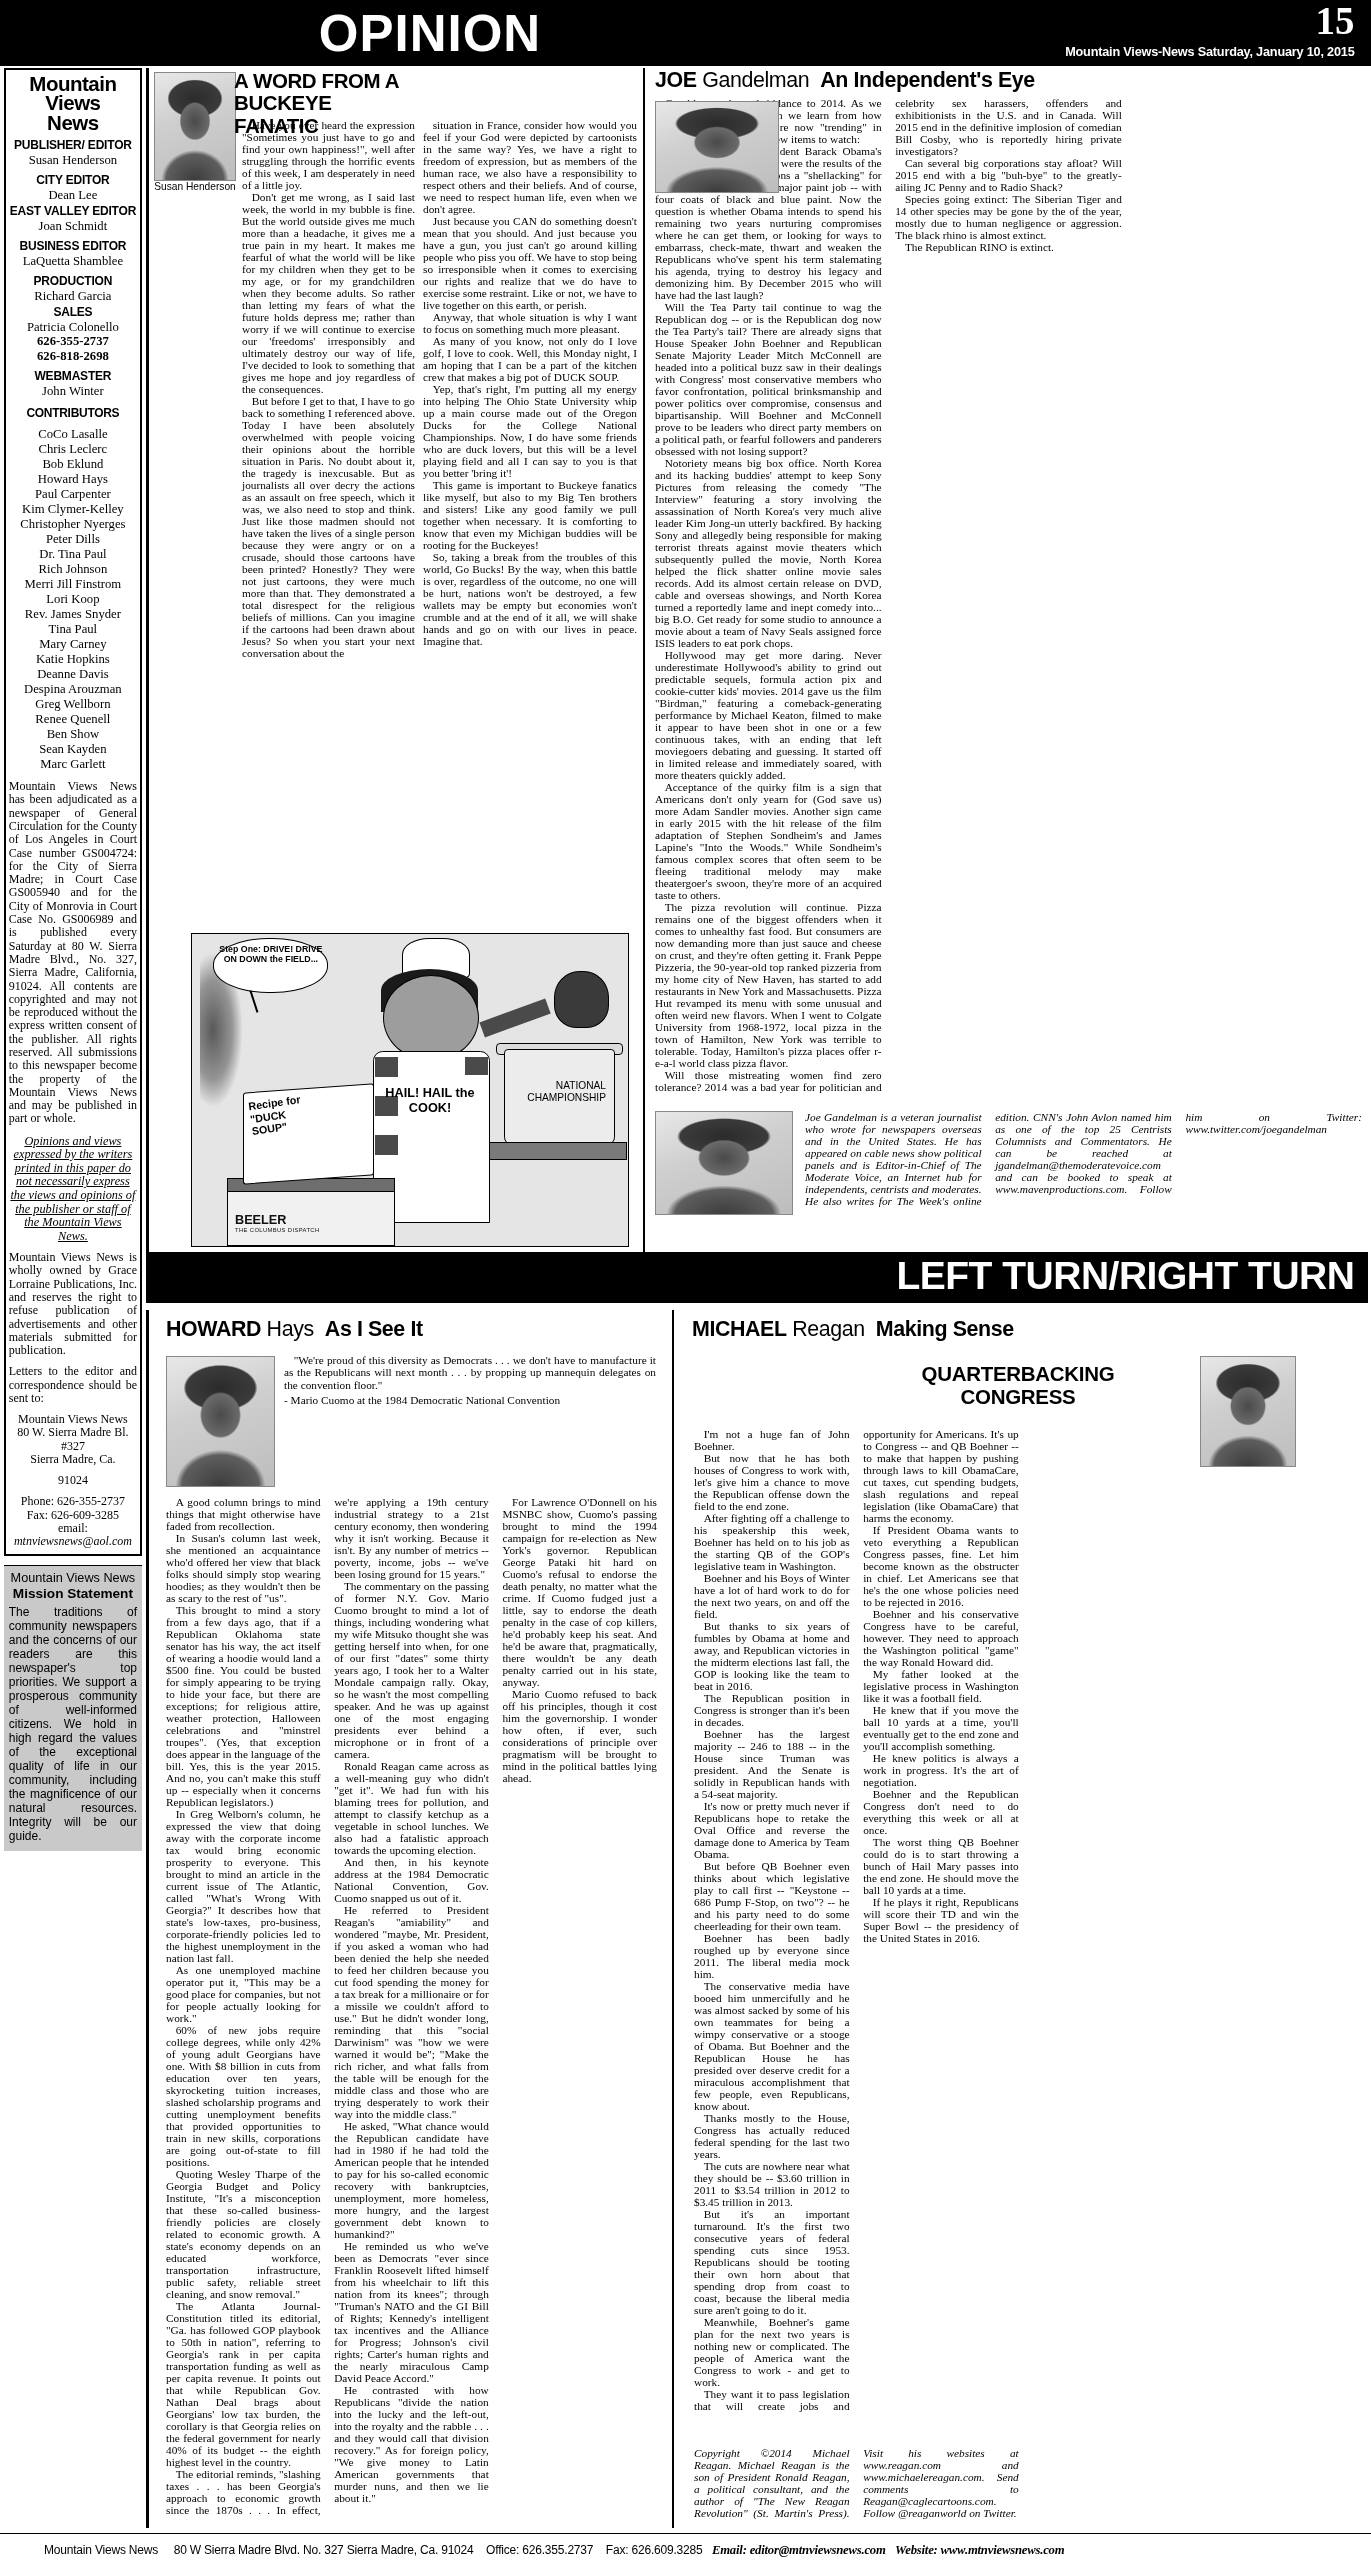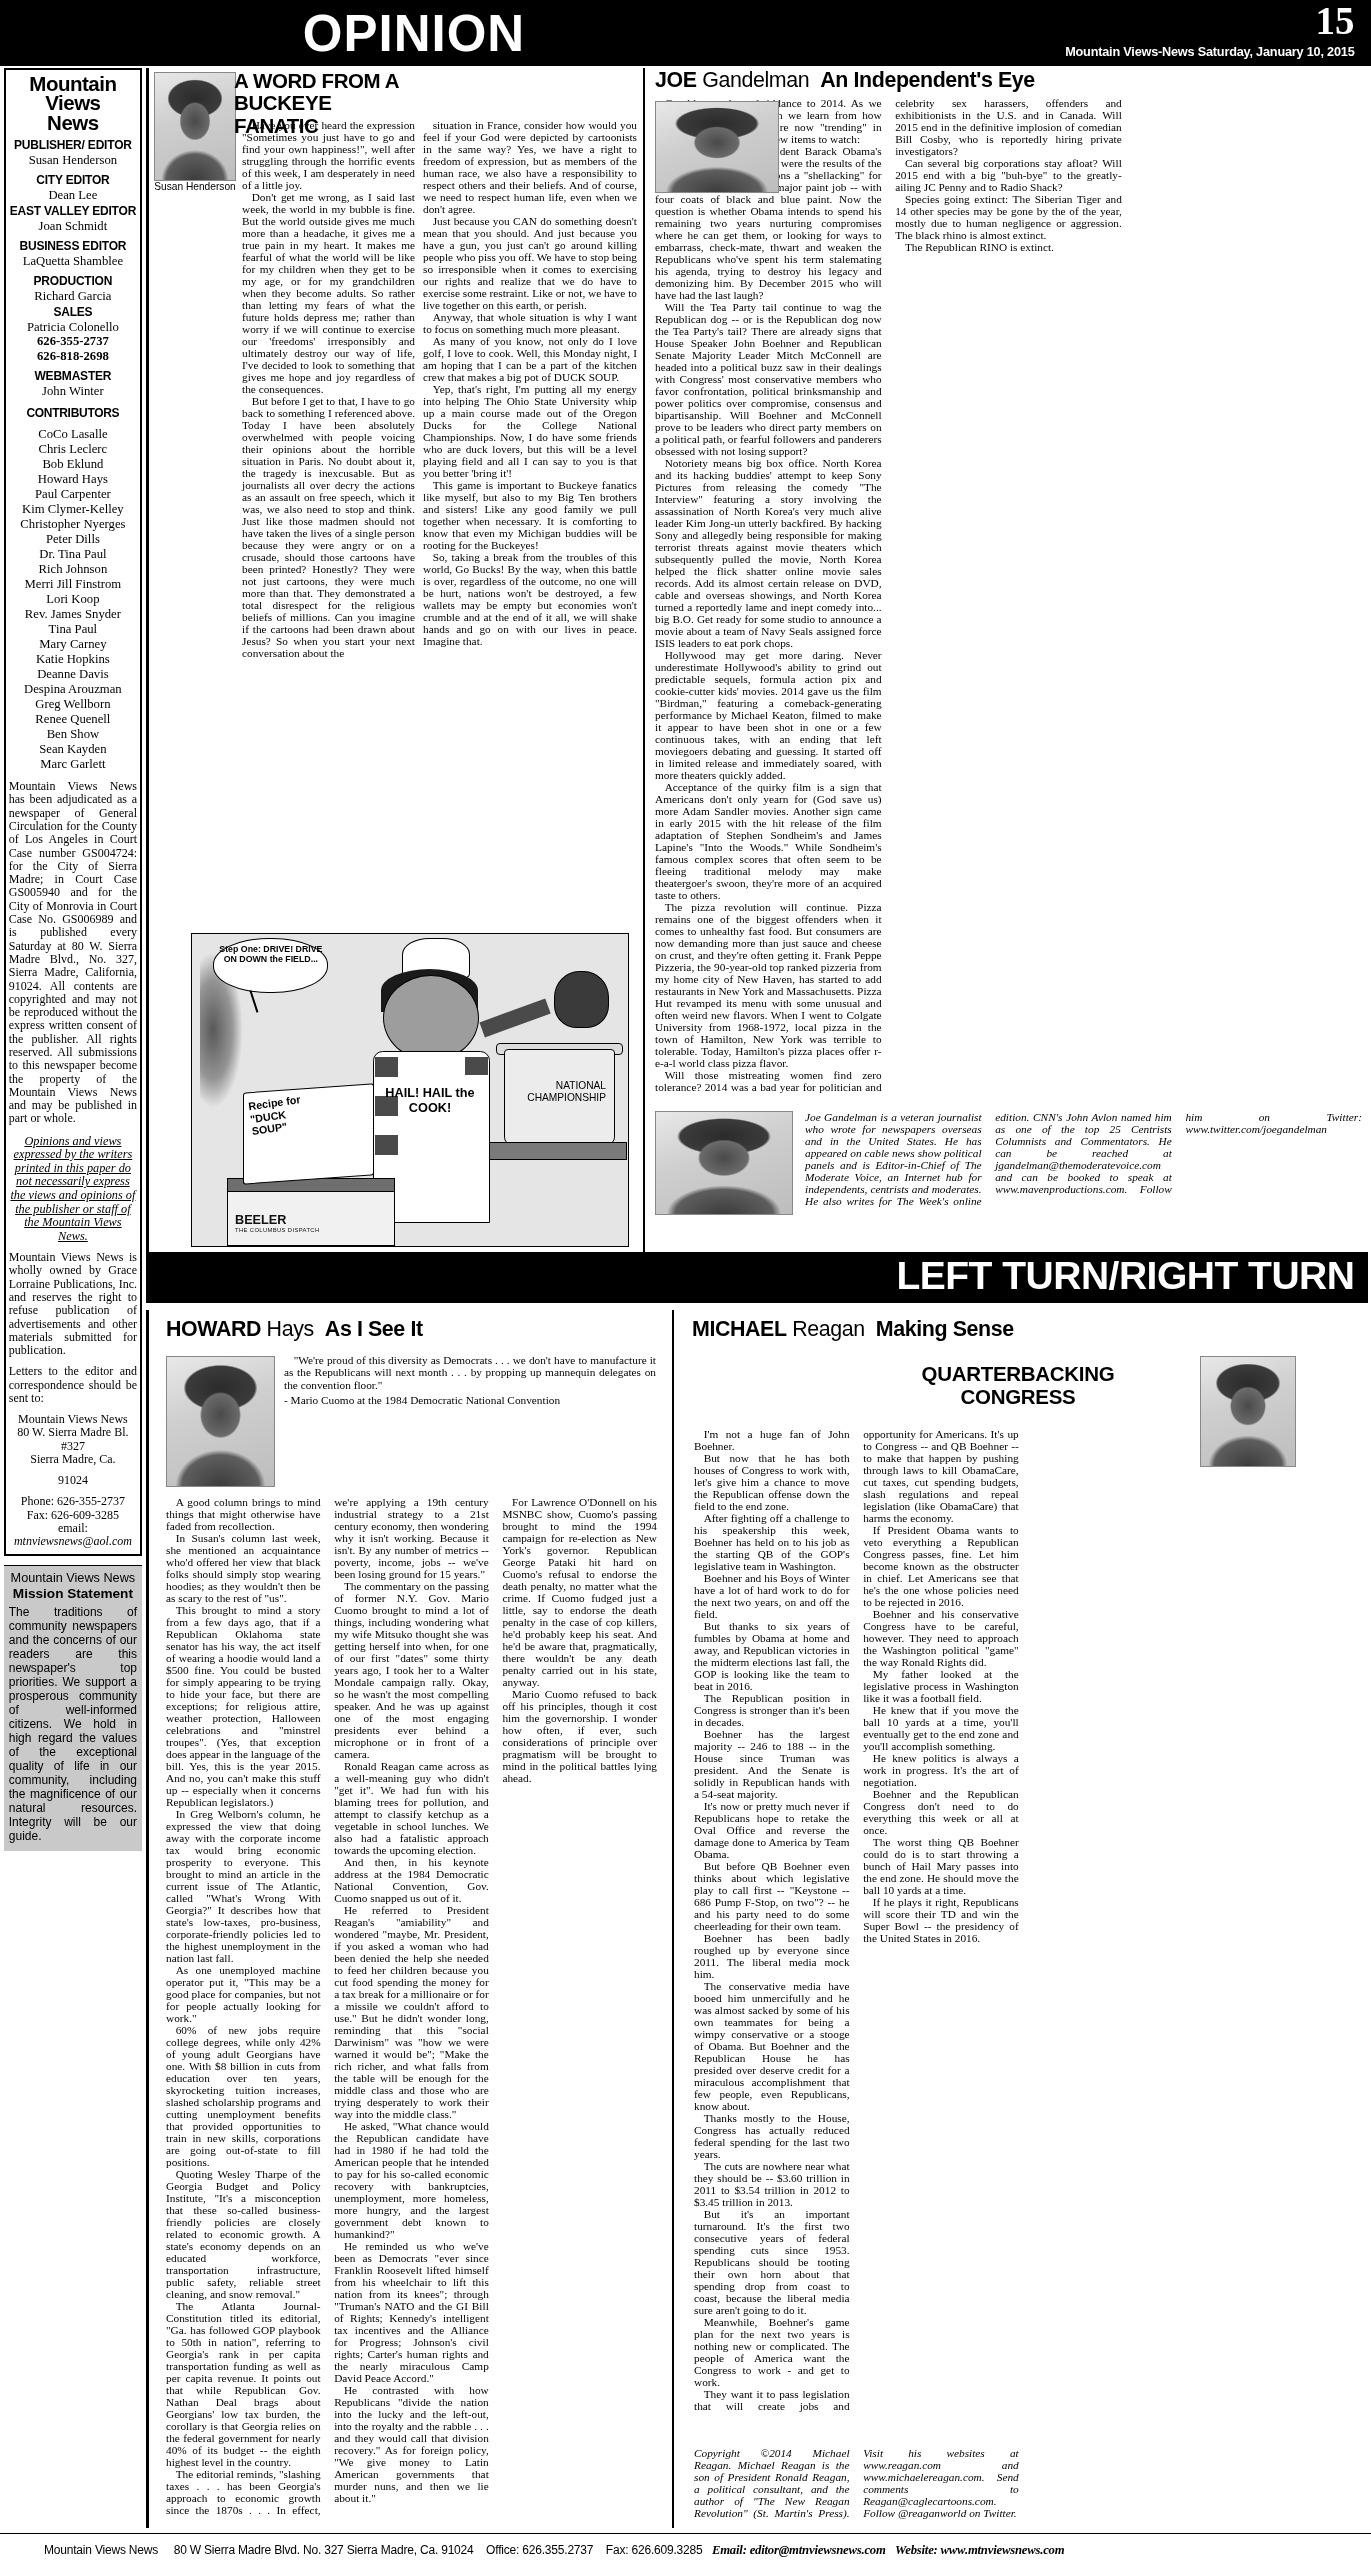--- a/index.html
+++ b/index.html
@@ -2,21 +2,21 @@
 <html><head>
 <meta charset="utf-8">
 <style>
   html,body{margin:0;padding:0;background:#fff;}
   body{width:1372px;height:2576px;font-family:"Liberation Serif",serif;color:#000;position:relative;overflow:hidden;}
   .page{width:1372px;height:2576px;position:relative;background:#fff;}
 
   
   .topbanner{position:absolute;left:0;top:0;width:1372px;height:66px;background:#000;}
   .opinion-word{position:absolute;left:0;top:3.9px;width:828px;text-align:center;color:#fff;
-    font-family:"Liberation Sans",sans-serif;font-weight:bold;font-size:51px;letter-spacing:1px;}
+    font-family:"Liberation Sans",sans-serif;font-weight:bold;font-size:51px;letter-spacing:1px;padding-left:16px;}
   .pagenum{position:absolute;right:17.5px;top:-1.9px;color:#fff;font-family:"Liberation Serif",serif;
     font-weight:bold;font-size:39px;}
   .banner-sub{position:absolute;right:17.5px;top:45px;color:#fff;font-family:"Liberation Sans",sans-serif;
     font-weight:bold;font-size:12.7px;letter-spacing:-0.2px;}
 
   
   .leftcol{position:absolute;left:3.9px;top:68px;width:138px;}
   .mastbox{border:2.9px solid #000;padding:3.9px 2.9px 5.8px 2.9px;text-align:center;}
   .mast-title{font-family:"Liberation Sans",sans-serif;font-weight:bold;font-size:20.5px;line-height:19.5px;letter-spacing:-0.5px;}
   .role{font-family:"Liberation Sans",sans-serif;font-weight:bold;font-size:12px;line-height:13.6px;margin-top:6.8px;letter-spacing:-0.2px;}
@@ -341,21 +341,21 @@
       <p>It's now or pretty much never if Republicans hope to retake the Oval Office and reverse the damage done to America by Team Obama.</p>
       <p>But before QB Boehner even thinks about which legislative play to call first -- "Keystone -- 686 Pump F-Stop, on two"? -- he and his party need to do some cheerleading for their own team.</p>
       <p>Boehner has been badly roughed up by everyone since 2011. The liberal media mock him.</p>
       <p>The conservative media have booed him unmercifully and he was almost sacked by some of his own teammates for being a wimpy conservative or a stooge of Obama. But Boehner and the Republican House he has presided over deserve credit for a miraculous accomplishment that few people, even Republicans, know about.</p>
       <p>Thanks mostly to the House, Congress has actually reduced federal spending for the last two years.</p>
       <p>The cuts are nowhere near what they should be -- $3.60 trillion in 2011 to $3.54 trillion in 2012 to $3.45 trillion in 2013.</p>
       <p>But it's an important turnaround. It's the first two consecutive years of federal spending cuts since 1953. Republicans should be tooting their own horn about that spending drop from coast to coast, because the liberal media sure aren't going to do it.</p>
       <p>Meanwhile, Boehner's game plan for the next two years is nothing new or complicated. The people of America want the Congress to work - and get to work.</p>
       <p>They want it to pass legislation that will create jobs and opportunity for Americans. It's up to Congress -- and QB Boehner -- to make that happen by pushing through laws to kill ObamaCare, cut taxes, cut spending budgets, slash regulations and repeal legislation (like ObamaCare) that harms the economy.</p>
       <p>If President Obama wants to veto everything a Republican Congress passes, fine. Let him become known as the obstructer in chief. Let Americans see that he's the one whose policies need to be rejected in 2016.</p>
-      <p>Boehner and his conservative Congress have to be careful, however. They need to approach the Washington political "game" the way Ronald Rights did.</p>
+      <p>Boehner and his conservative Congress have to be careful, however. They need to approach the Washington political "game" the way Ronald Howard did.</p>
       <p>My father looked at the legislative process in Washington like it was a football field.</p>
       <p>He knew that if you move the ball 10 yards at a time, you'll eventually get to the end zone and you'll accomplish something.</p>
       <p>He knew politics is always a work in progress. It's the art of negotiation.</p>
       <p>Boehner and the Republican Congress don't need to do everything this week or all at once.</p>
       <p>The worst thing QB Boehner could do is to start throwing a bunch of Hail Mary passes into the end zone. He should move the ball 10 yards at a time.</p>
       <p>If he plays it right, Republicans will score their TD and win the Super Bowl -- the presidency of the United States in 2016.</p>
     </div>
   <div class="bodytext" style="left: 694px; top: 2447px; width: 663px; height: 78px; font-style: italic; column-count: 4; column-gap: 13.6px; column-fill: auto;">Copyright ©2014 Michael Reagan. Michael Reagan is the son of President Ronald Reagan, a political consultant, and the author of "The New Reagan Revolution" (St. Martin's Press). Visit his websites at www.reagan.com and www.michaelereagan.com. Send comments to Reagan@caglecartoons.com. Follow @reaganworld on Twitter.</div>
 
   <div class="footline"></div>

